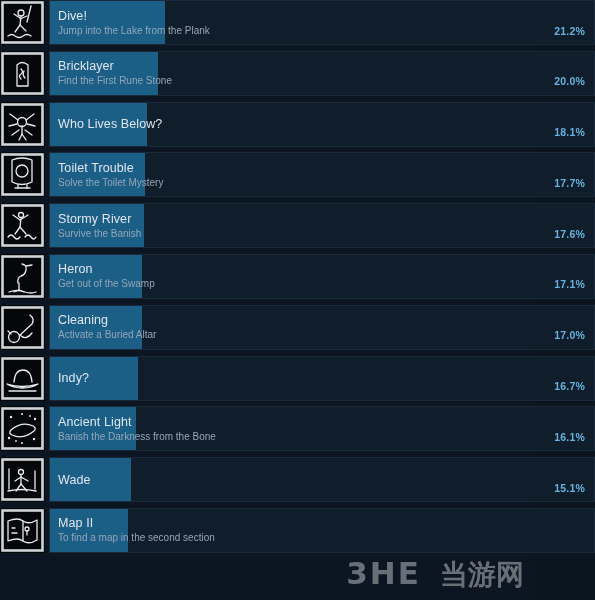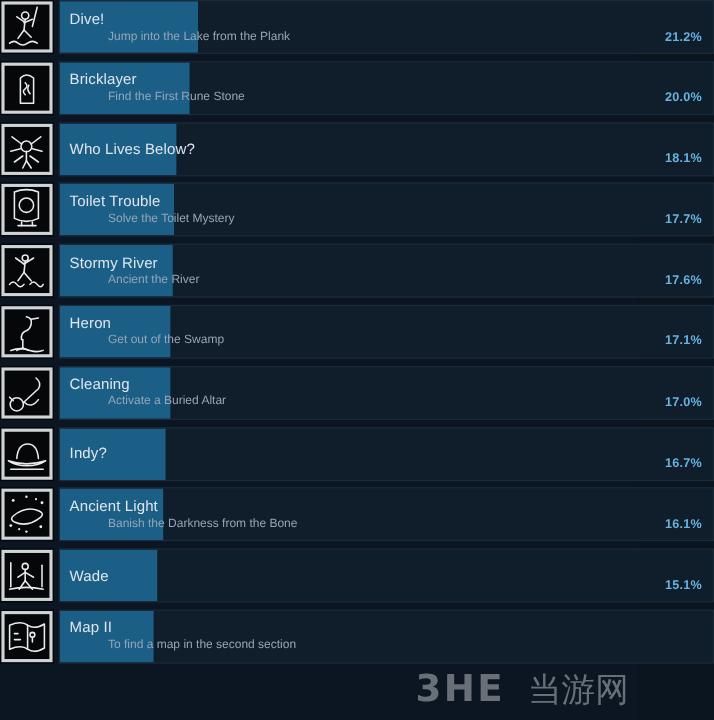--- a/index.html
+++ b/index.html
@@ -63,21 +63,20 @@
     font-size: 12.5px;
     line-height: 15px;
     letter-spacing: 0.1px;
     white-space: nowrap;
   }
   .ach-desc {
     color: #94a6b7;
     font-size: 10px;
     line-height: 13px;
     white-space: nowrap;
-    margin-left: 32px;
   }
   .ach-row.no-desc .ach-name { line-height: 16px; }
 
   .ach-pct {
     position: absolute;
     right: 9px; top: 16px; bottom: 0;
     display: flex; align-items: center;
     color: #67b3e0;
     font-size: 10.5px;
     font-weight: bold;
@@ -97,21 +96,21 @@
   .wm-latin {
     font-family: "DejaVu Sans", sans-serif;
     font-size: 31px;
     font-weight: bold;
     letter-spacing: 2px;
     color: #8e9297;
   }
   .wm-cjk {
     font-family: "DejaVu Sans", sans-serif;
     font-size: 28px;
-    font-weight: normal;
+    font-weight: bold;
     margin-left: 7px;
     color: #8e9297;
   }
 </style>
 </head>
 <body>
 
 <div id="app">
   <div class="ach-list" id="ach-list">
       <div class="ach-row">
@@ -225,21 +224,21 @@
               <path d="M20,24 L26,31"></path>
               <path d="M8,34 q3,-4 6,0 q3,4 6,0"></path>
               <path d="M25,34 q3,-4 6,0 q3,4 5,0"></path>
             </g>
           </svg>
         </div>
         <div class="ach-card">
           <div class="ach-fill" style="width: 94px;"></div>
           <div class="ach-text">
             <div class="ach-name">Stormy River</div>
-            <div class="ach-desc">Ancient the River</div>
+            <div class="ach-desc">Survive the Banish</div>
           </div>
           <div class="ach-pct">17.6%</div>
         </div>
       </div>
       <div class="ach-row">
         <div class="ach-icon">
           <svg viewBox="0 0 45 45">
             <rect x="0" y="0" width="45" height="45" fill="#050708"></rect>
             <rect x="2.5" y="2.5" width="40" height="40" fill="none" stroke="#cfd4d8" stroke-width="2.6"></rect>
             <g fill="none" stroke="#e8ecee" stroke-width="1.3" stroke-linecap="round" stroke-linejoin="round">

